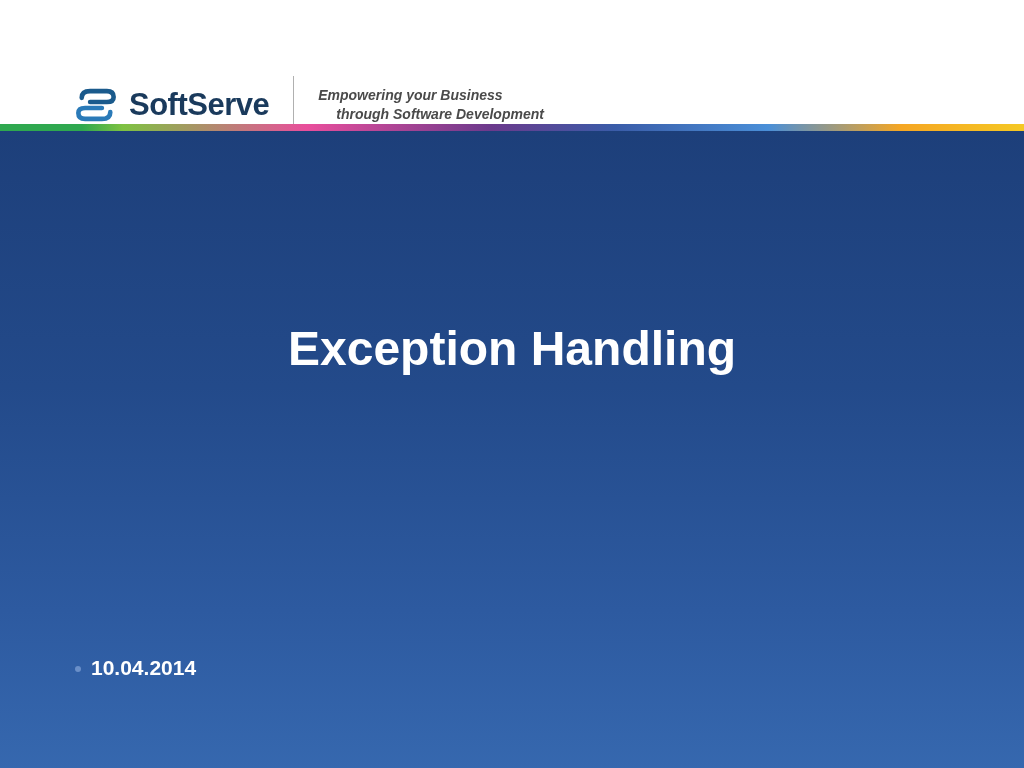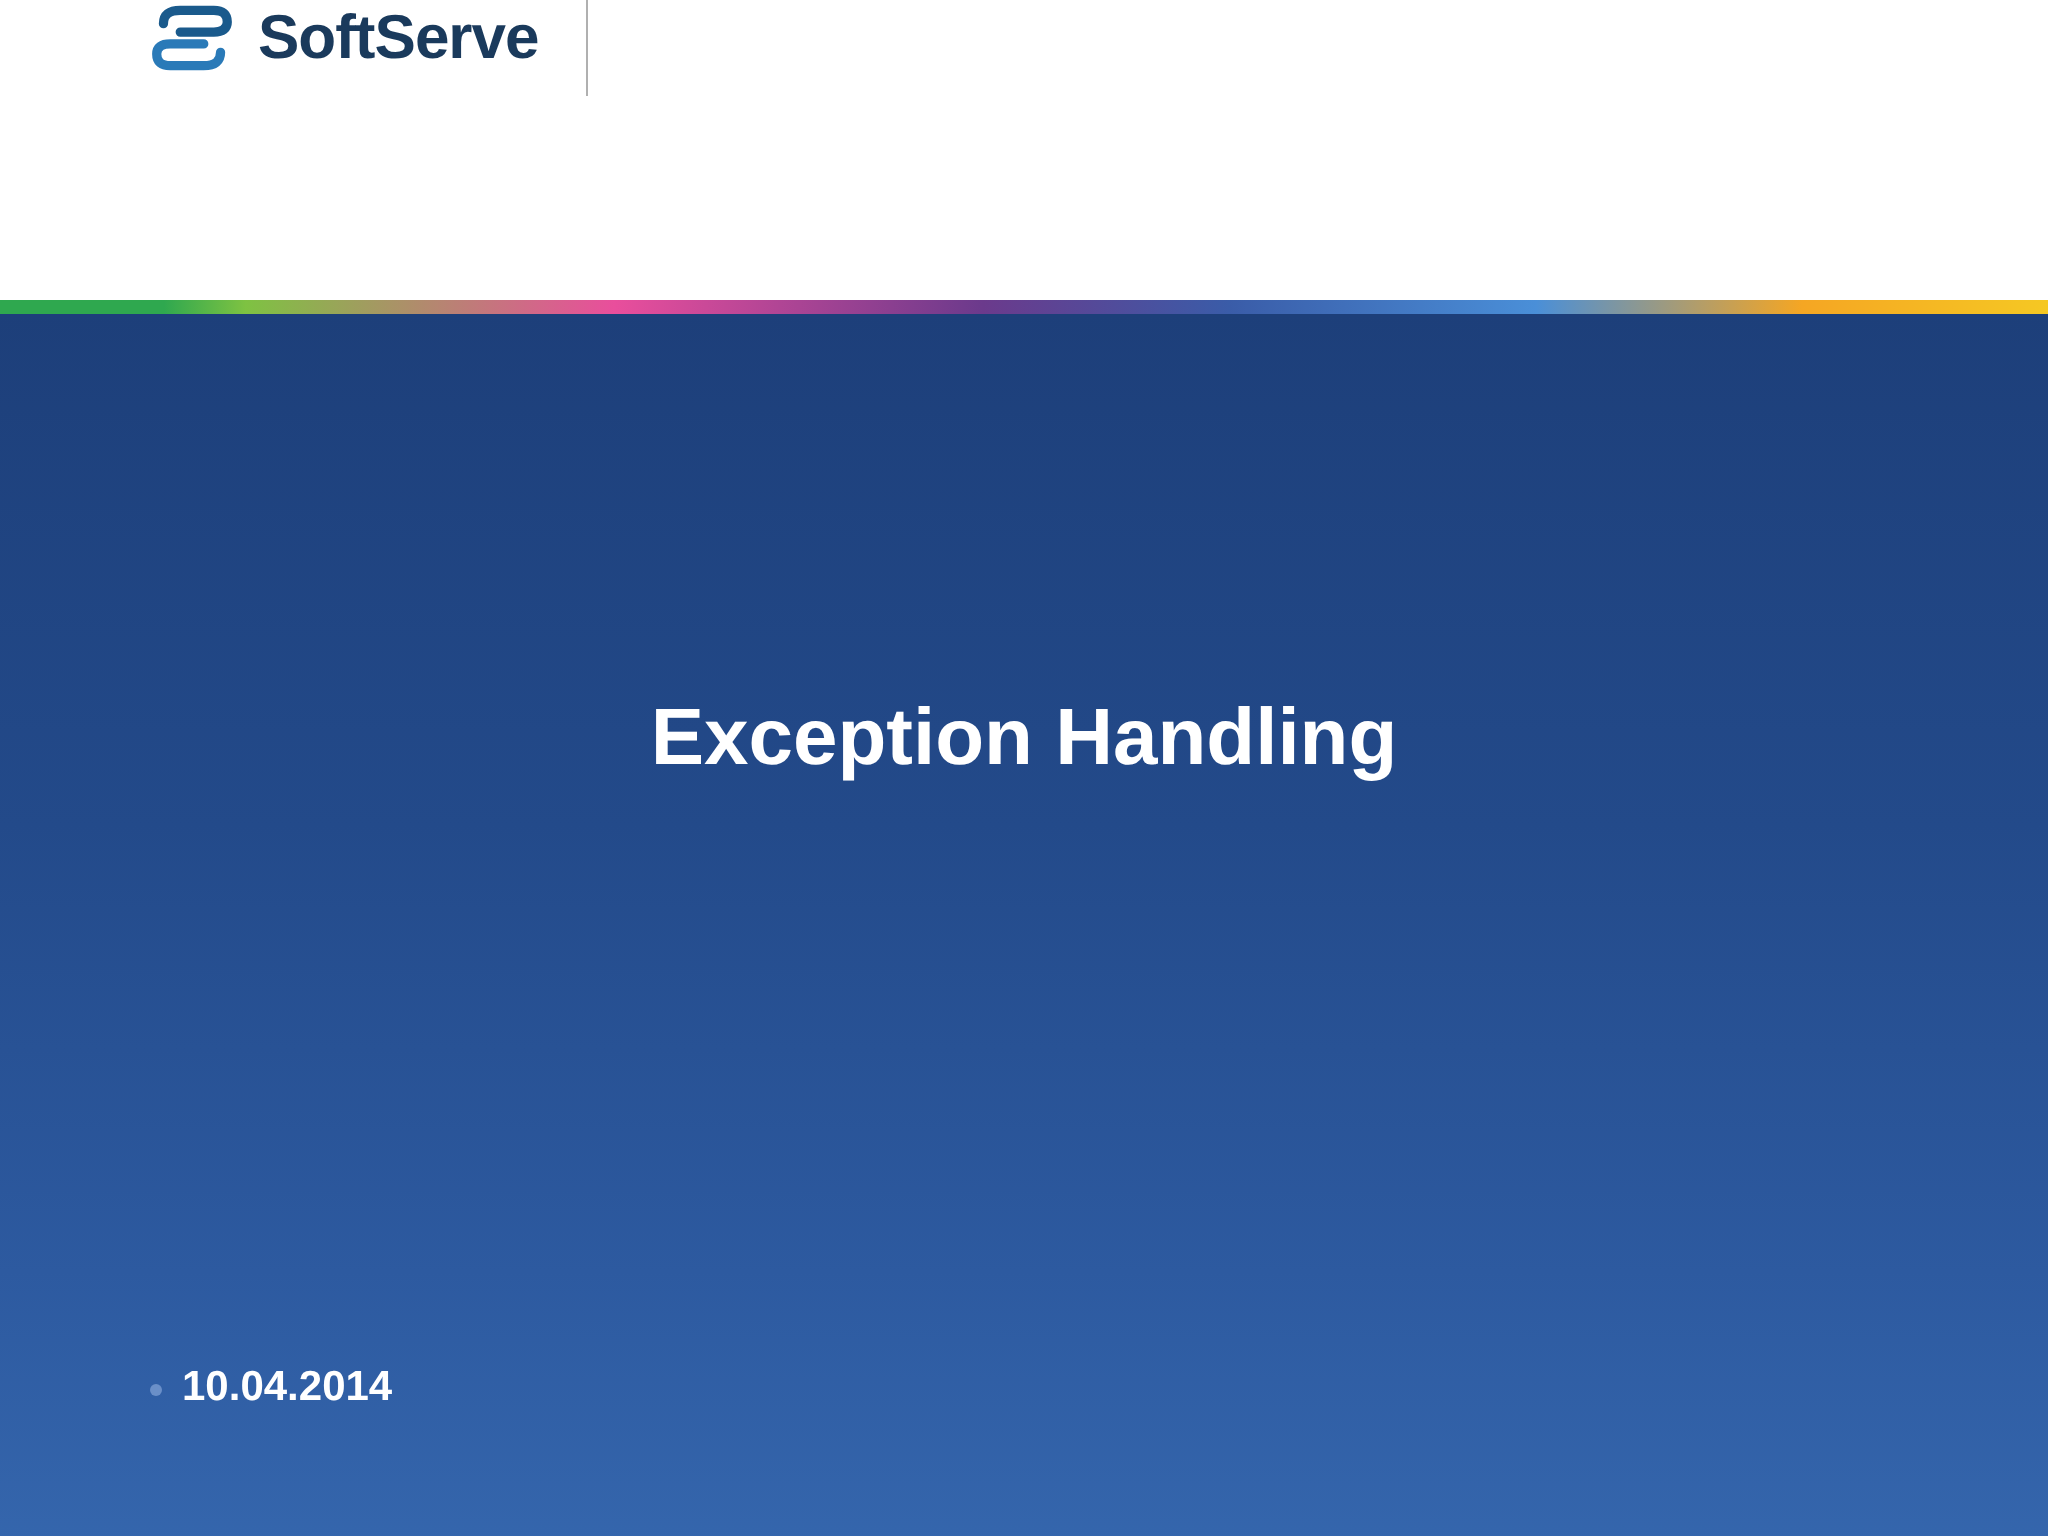--- a/index.html
+++ b/index.html
@@ -9,24 +9,24 @@
     }
     body {
       width: 1024px;
       height: 768px;
       font-family: 'Segoe UI', Tahoma, sans-serif;
       overflow: hidden;
       background: #ffffff;
     }
     .header {
       width: 100%;
-      height: 150px;
+      height: 124px;
       background: #ffffff;
       display: flex;
-      align-items: flex-start;
+      align-items: flex-end;
       padding-left: 75px;
     }
     .logo-block {
       display: flex;
       align-items: center;
       gap: 12px;
     }
     .logo-icon {
       width: 42px;
       height: 38px;
@@ -75,21 +75,21 @@
       height: 639px;
       background: linear-gradient(180deg, #1d3f7a 0%, #234a8a 40%, #2d5aa0 75%, #3668af 100%);
       position: relative;
       color: #ffffff;
       display: flex;
       flex-direction: column;
       align-items: center;
       padding-top: 190px;
     }
     .title {
-      font-size: 40px;
+      font-size: 48px;
       font-weight: 700;
       color: #ffffff;
       margin-bottom: 26px;
     }
     .subtitle {
       font-size: 31px;
       font-weight: 300;
       color: #d2e0f2;
     }
     .date-row {
@@ -121,20 +121,24 @@
   <div class="logo-block">
     <svg class="logo-icon" viewBox="0 0 50 45">
       <path d="M 8 14 Q 8 6 18 6 L 38 6 Q 46 6 46 13 Q 46 19 38 19 L 18 19" fill="none" stroke="#1a5a8c" stroke-width="5.5" stroke-linecap="round"></path>
       <path d="M 42 31 Q 42 39 32 39 L 12 39 Q 4 39 4 32 Q 4 26 12 26 L 32 26" fill="none" stroke="#2a7ab8" stroke-width="5.5" stroke-linecap="round"></path>
     </svg>
     <div class="logo-text">
       <span class="bold">Soft</span><span>Serve</span>
     </div>
   </div>
   <div class="divider"></div>
+  <div class="tagline">
+    <div>Empowering your Business</div>
+    <div class="tagline-line2">through Software Development</div>
+  </div>
 </div>
 
 <div class="gradient-stripe"></div>
 
 <div class="main">
   <h1 class="title">Exception Handling</h1>
   <div class="date-row">
     <div class="bullet"></div>
     <div class="date-text">10.04.2014</div>
   </div>

